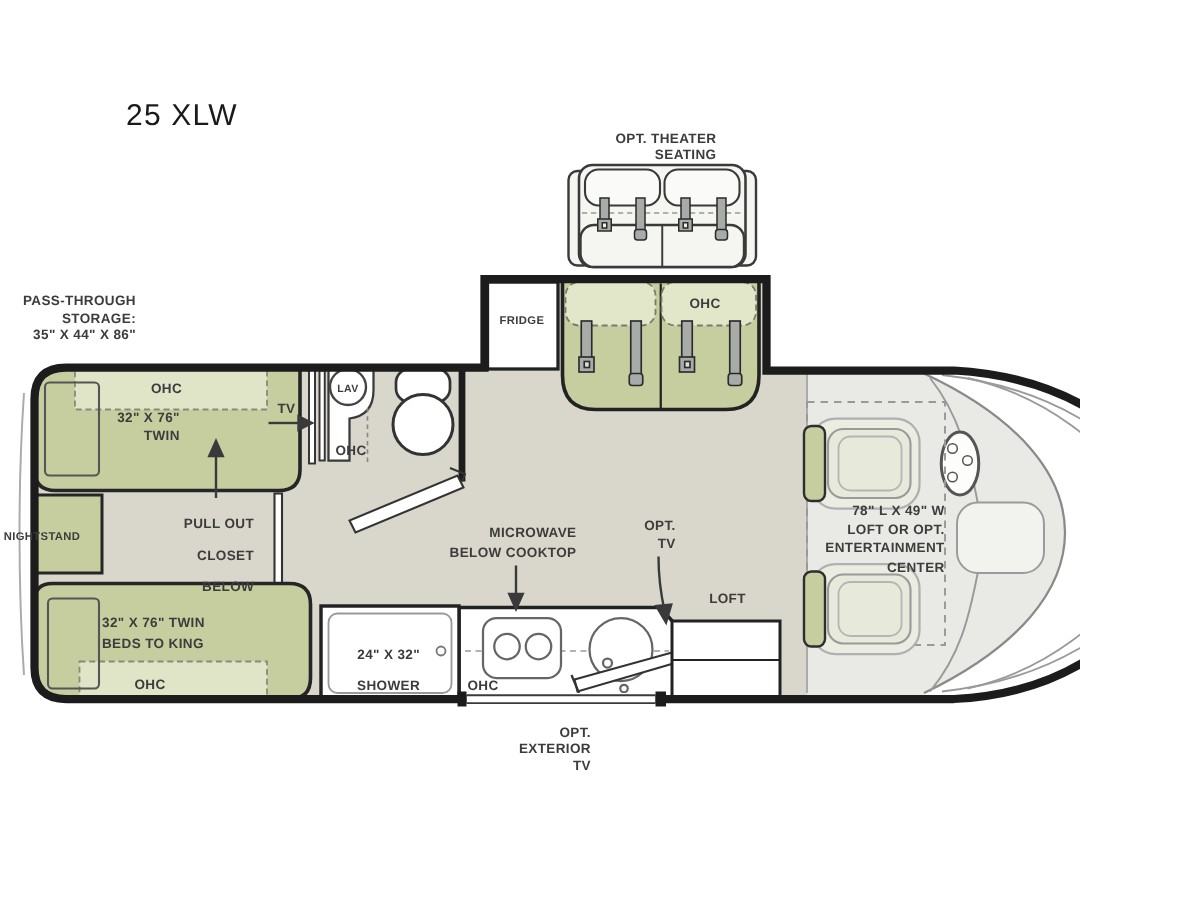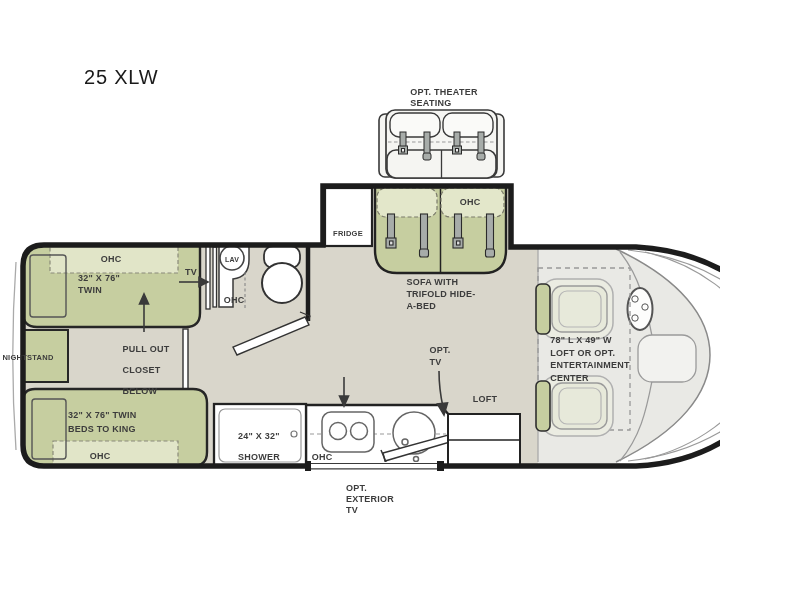--- a/index.html
+++ b/index.html
@@ -4,21 +4,21 @@
 <style>
   :root{
     --floor:#d9d6cb; --cab:#e9e9e5; --green:#c6cea0; --ohc:#e1e5c8;
     --cushion:#e3e7ca; --wall:#1c1c1c; --text:#3c3c3c; --gray:#8a8a8a;
     --belt:#a7aca9; --theater:#f5f5f2; --seat:#e7e9da;
   }
   html,body{margin:0;padding:0;background:#fff;}
   #canvas{position:relative;width:720px;height:600px;background:#fff;overflow:hidden;
           font-family:"Liberation Sans",sans-serif;}
   #plan{position:absolute;left:0;top:0;}
-  .lbl{position:absolute;transform:translateX(-50%);text-align:left;white-space:pre-line;
+  .lbl{position:absolute;transform:translateX(-50%);text-align:right;white-space:pre-line;
        font:700 9px/12px "Liberation Sans",sans-serif;color:var(--text);letter-spacing:.25px;}
   .left{transform:none;text-align:left;}
   .s75{font-size:7.5px;} .s7{font-size:7px;}
   .lh11{line-height:11px;} .lh115{line-height:11.5px;} .lh125{line-height:12.5px;}
   .lh13{line-height:21px;} .lh14{line-height:14px;}
   .title{position:absolute;font:400 20px/22px "Liberation Sans",sans-serif;color:#1a1a1a;
          letter-spacing:.8px;white-space:nowrap;}
   .f-floor{fill:var(--floor);} .f-cab{fill:var(--cab);} .f-green{fill:var(--green);}
   .f-ohc{fill:var(--ohc);} .f-cushion{fill:var(--cushion);} .f-belt{fill:var(--belt);}
   .s-wall{stroke:var(--wall);}
@@ -180,38 +180,40 @@
     <line x1="344" y1="377" x2="344" y2="398"></line>
         <polygon points="339.5,396 344,406 348.5,396"></polygon>
     <path d="M 439 371 C 439 388 441 398 443 407" fill="none"></path>
         <polygon points="437.5,404 444,415 447.5,403"></polygon>
   </g>
 </svg>
 
 <div class="title" style="left:84px;top:66px">25 XLW</div>
 <div class="lbl lh11" style="left:444px;top:87px">OPT. THEATER
 SEATING</div>
+<div class="lbl lh115" style="left:53px;top:195px">PASS-THROUGH
+STORAGE:
+35" X 44" X 86"</div>
 <div class="lbl" style="left:111px;top:253px">OHC</div>
 <div class="lbl" style="left:99px;top:272px">32" X 76"
 TWIN</div>
 <div class="lbl" style="left:191px;top:266px">TV</div>
 <div class="lbl s75" style="left:28px;top:352px">NIGHTSTAND</div>
 <div class="lbl lh13" style="left:146px;top:339px">PULL OUT
 CLOSET
 BELOW</div>
 <div class="lbl left lh14" style="left:68px;top:408px">32" X 76" TWIN
 BEDS TO KING</div>
 <div class="lbl" style="left:100px;top:450px">OHC</div>
 <div class="lbl s7" style="left:232px;top:254px">LAV</div>
 <div class="lbl" style="left:234px;top:294px">OHC</div>
-<div class="lbl s75" style="left:348px;top:228px">FRIDGE</div>
+<div class="lbl s75" style="left:348px;top:208px">FRIDGE</div>
 <div class="lbl" style="left:470px;top:196px">OHC</div>
-<div class="lbl" style="left:441px;top:276px">SOFA WITH
-TRIFOLD HIDE-
-A-BED</div>
+<div class="lbl lh125" style="left:342px;top:349px">MICROWAVE
+BELOW COOKTOP</div>
 <div class="lbl" style="left:440px;top:344px">OPT.
 TV</div>
 <div class="lbl lh13" style="left:259px;top:426px">24" X 32"
 SHOWER</div>
 <div class="lbl" style="left:322px;top:451px">OHC</div>
 <div class="lbl" style="left:485px;top:393px">LOFT</div>
 <div class="lbl lh11" style="left:370px;top:483px">OPT.
 EXTERIOR
 TV</div>
 <div class="lbl lh125" style="left:590px;top:334px">78" L X 49" W

